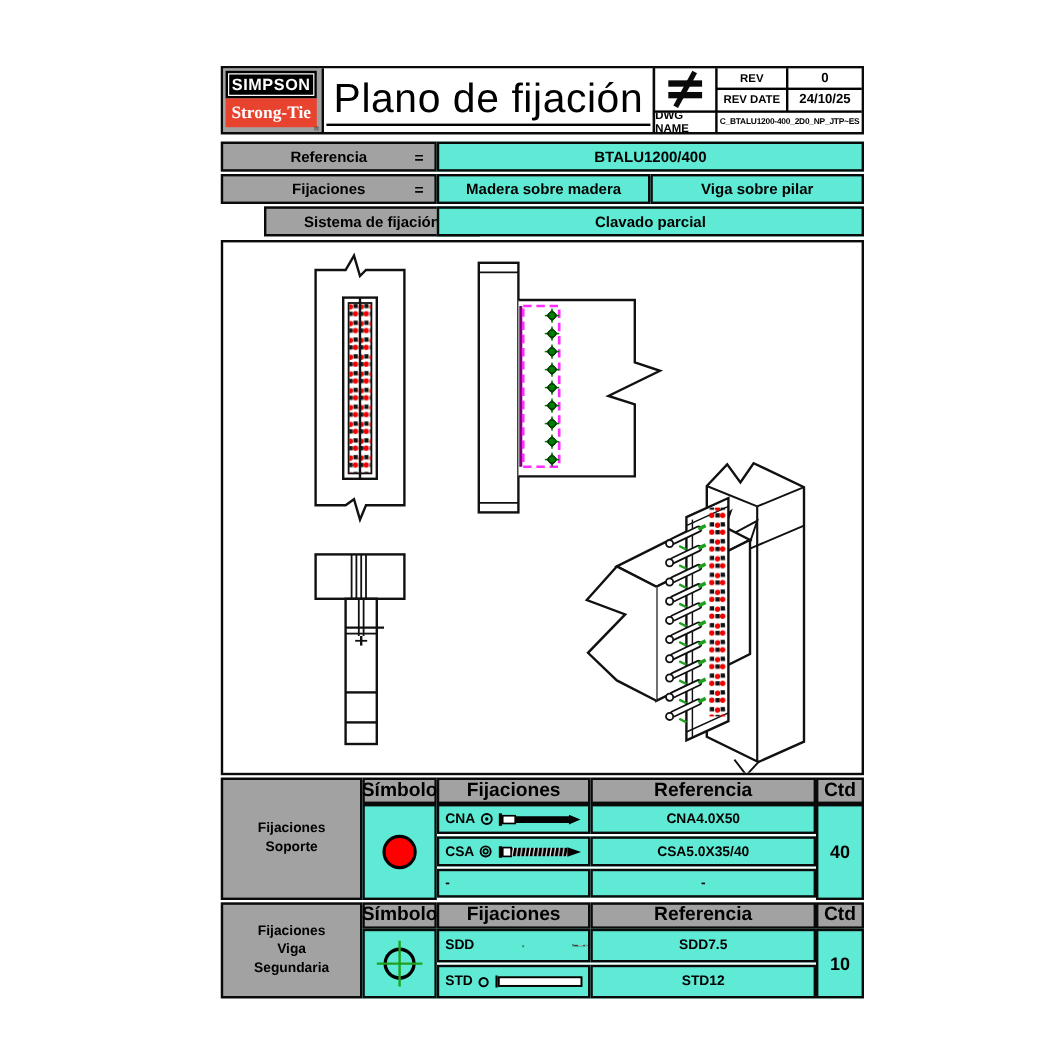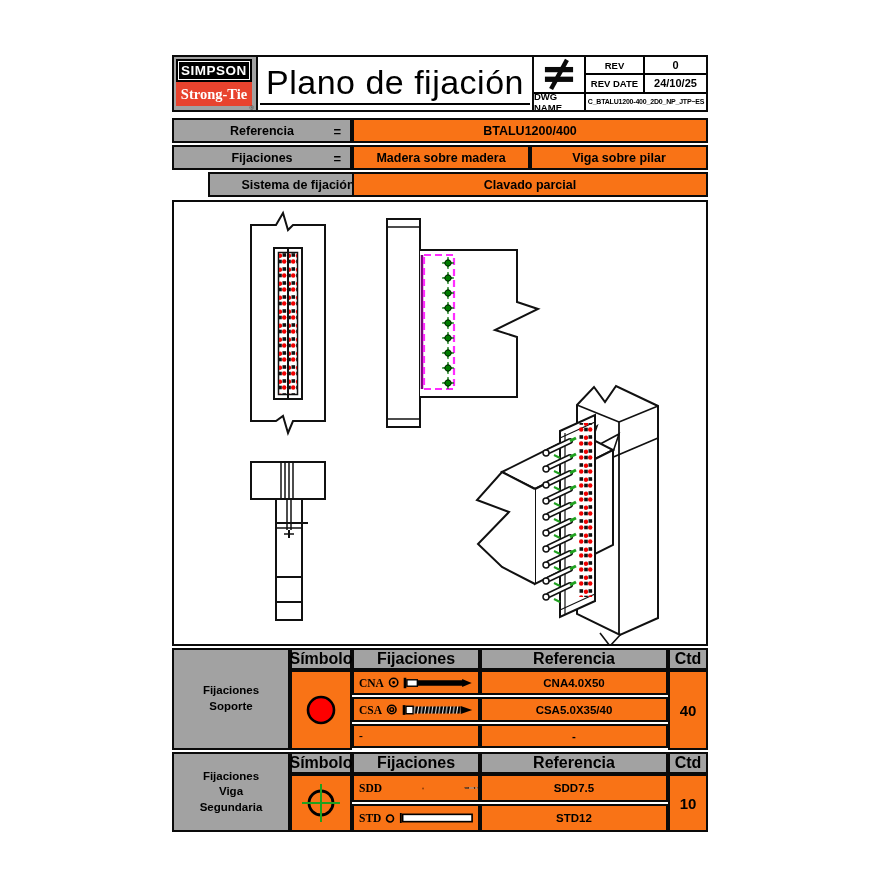--- a/index.html
+++ b/index.html
@@ -1,19 +1,19 @@
 <!DOCTYPE html>
 <html><head>
 <meta charset="utf-8">
 <style>
   html,body{margin:0;padding:0;background:#fff;}
   body{width:880px;height:880px;position:relative;font-family:"Liberation Sans","DejaVu Sans",sans-serif;color:#000;}
-  .doc{position:absolute;left:172px;top:55px;width:536px;height:578px;}
+  .doc{position:absolute;left:184px;top:55px;width:536px;height:578px;}
   .abs{position:absolute;box-sizing:border-box;}
-  .bordered{border:2px solid #0a0a0a;background:#f97316;}
+  .bordered{border:2px solid #0a0a0a;background:#5eead4;}
   .gray{background:#a2a2a2;}
   .center{display:flex;align-items:center;justify-content:center;text-align:center;}
   
   .titleblock{left:0;top:0;width:536px;height:57px;border:2px solid #0a0a0a;display:flex;background:#a2a2a2;}
   .logo-cell{width:84px;border-right:2px solid #0a0a0a;background:#a2a2a2;position:relative;padding:2px 4px 2px 2px;box-sizing:border-box;}
   .logo-simpson{height:23px;background:#000;color:#fff;font-weight:700;font-size:13.5px;letter-spacing:.5px;display:flex;align-items:center;justify-content:center;box-shadow:inset 0 0 0 2px #000, inset 0 0 0 3px #fff;}
   .logo-strongtie{height:24px;background:#e8432e;color:#fff;font-family:"Liberation Serif","DejaVu Serif",serif;font-weight:700;font-size:14.5px;display:flex;align-items:center;justify-content:center;}
   .logo-reg{position:absolute;right:2px;bottom:-1px;font-size:6px;color:#333;}
   .title-cell{flex:1;background:#fff;display:flex;align-items:center;justify-content:center;}
   .doc-title{font-size:34px;font-weight:400;border-bottom:2.5px solid #000;padding:0 6px 1px 6px;letter-spacing:.5px;}
@@ -28,21 +28,21 @@
   .inforow{left:0;width:536px;height:25px;}
   .info-label{left:0;top:0;width:180px;height:25px;font-size:12.5px;font-weight:700;position:relative;}
   .info-eq{position:absolute;right:9px;top:50%;transform:translateY(-50%);font-weight:700;font-size:13px;}
   .info-val{top:0;height:25px;font-size:12.5px;font-weight:700;}
   
   .drawarea{left:0;top:145px;width:536px;height:446px;border:2px solid #0a0a0a;background:#fff;}
   
   .ftable{left:0;width:536px;}
   .hcell{font-size:16px;font-weight:700;height:22px;top:0;}
   .group-label{font-size:11.5px;font-weight:700;line-height:1.35;}
-  .fixrow{display:flex;align-items:center;gap:4px;padding-left:5px;justify-content:space-between;font-family:Liberation Serif, serif;}
+  .fixrow{display:flex;align-items:center;gap:4px;padding-left:5px;justify-content:space-between;}
   .code{font-size:11.5px;font-weight:700;}
   .refcell{font-size:11.5px;font-weight:700;}
   .qtycell{font-size:15px;font-weight:700;}
 </style>
 </head>
 <body>
 
 <div class="doc">
 
   <div class="abs titleblock">

